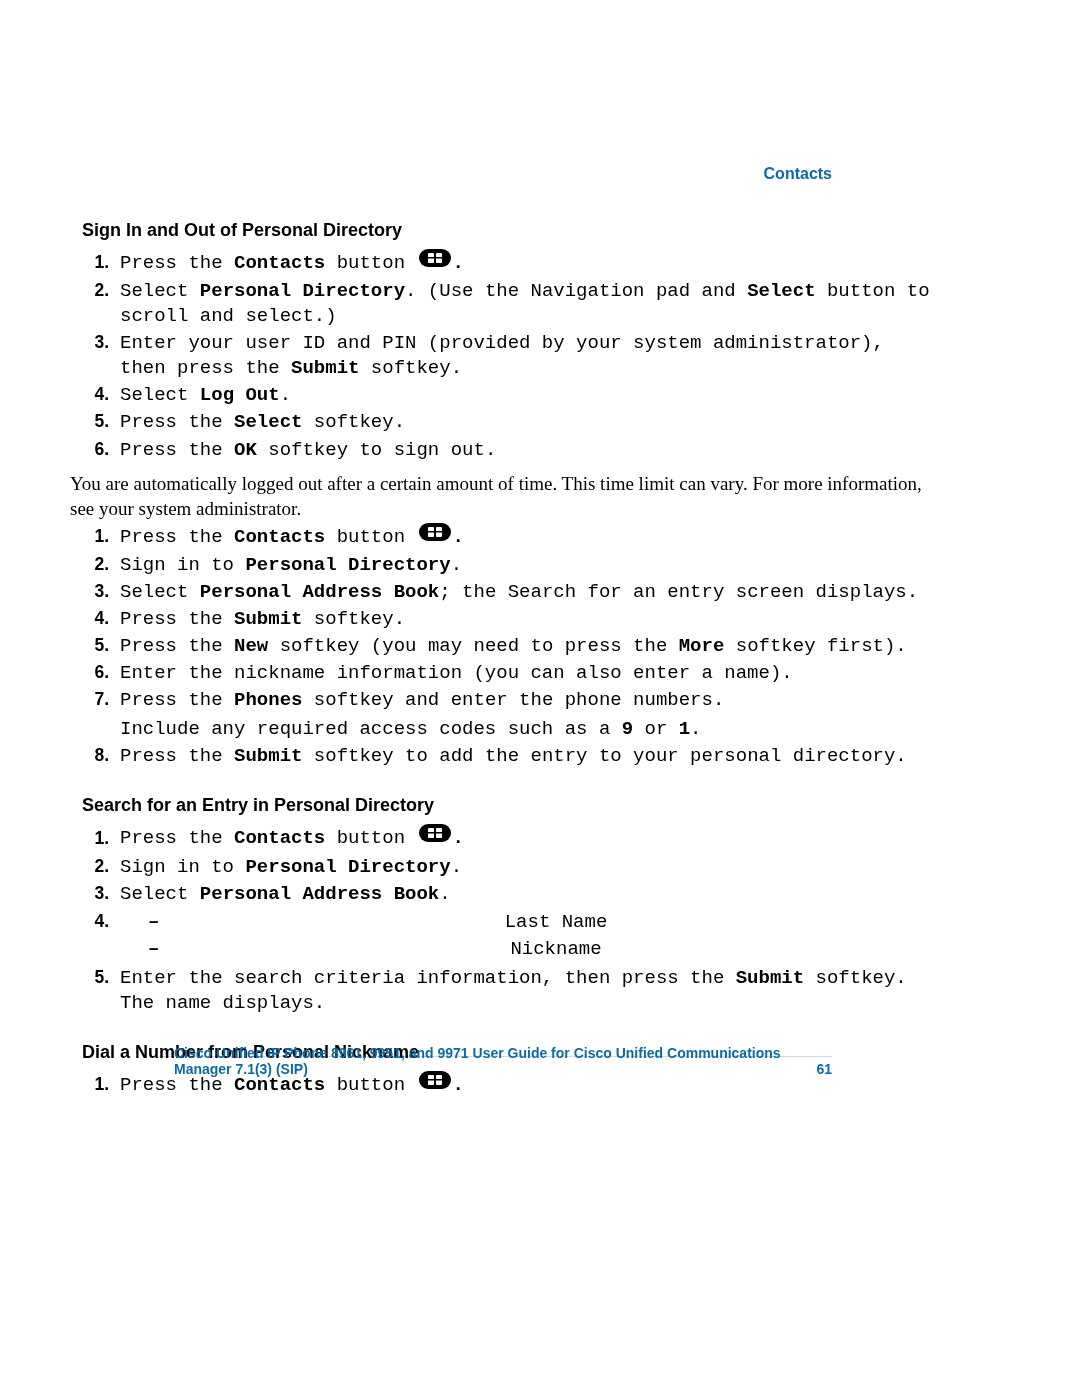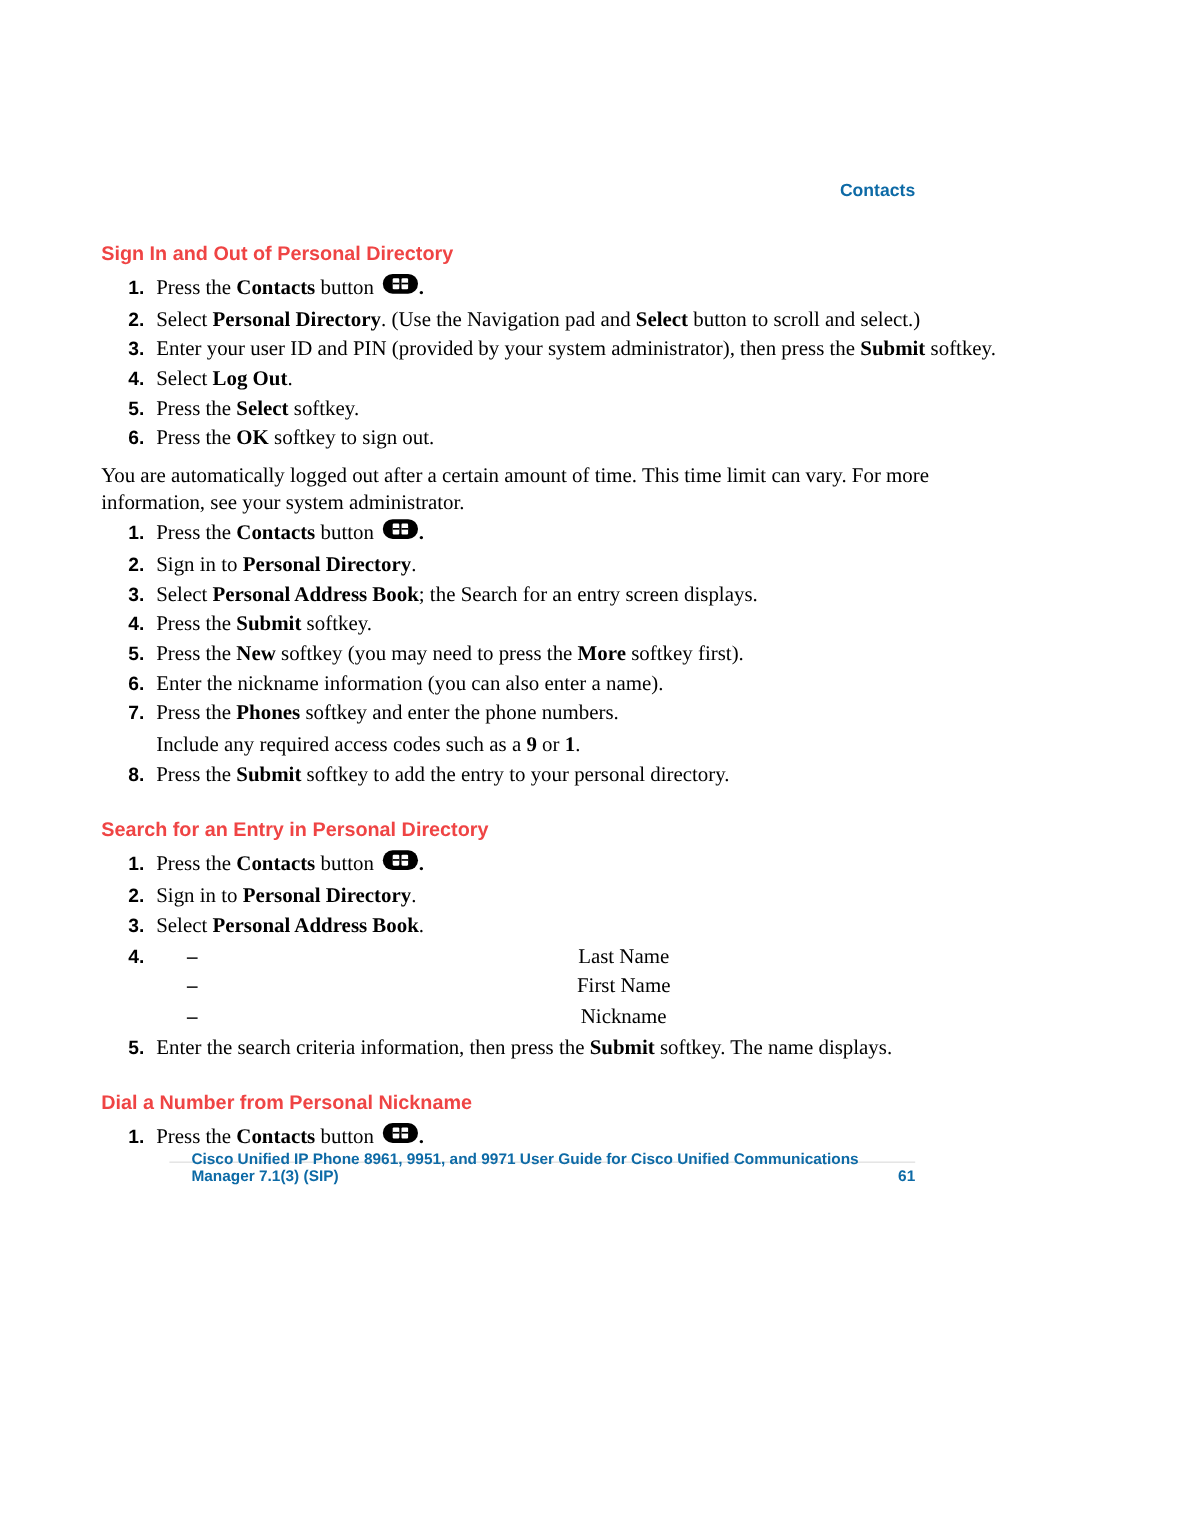--- a/index.html
+++ b/index.html
@@ -7,46 +7,47 @@
     padding: 0;
     background: #fff;
     font-family: "Times New Roman", Times, serif;
     color: #000;
   }
   .page {
     width: 1080px;
     height: 1397px;
     position: relative;
     box-sizing: border-box;
-    padding: 165px 140px 0 92px;
+    padding: 165px 140px 0 70px;
   }
   .header-right {
     position: absolute;
     top: 165px;
     right: 248px;
     font-family: Arial, Helvetica, sans-serif;
     font-weight: bold;
     font-size: 16px;
     color: #0d6aa6;
   }
   .content {
     margin-top: 55px;
   }
   .section-heading {
     font-family: Arial, Helvetica, sans-serif;
     font-weight: bold;
     font-size: 18px;
-    color: #ef4444;
-    margin: 26px 0 8px 0;
+    color: #000000;
+    margin: 26px 0 8px 12px;
   }
   ol.steps {
     margin: 0 0 8px 0;
     padding: 0 0 0 44px;
     font-size: 19px;
     line-height: 1.32;
+    font-family: Liberation Mono, monospace;
   }
   ol.steps > li {
     margin: 2px 0;
     padding-left: 6px;
   }
   ol.steps > li::marker {
     font-family: Arial, Helvetica, sans-serif;
     font-weight: bold;
     font-size: 17.5px;
   }
@@ -154,21 +155,20 @@
               <rect x="1" y="1" width="32" height="18" rx="9" ry="9" fill="#000"></rect>
               <rect x="10" y="5" width="6" height="10" rx="1" fill="#fff"></rect>
               <rect x="18" y="5" width="6" height="10" rx="1" fill="#fff"></rect>
               <rect x="10" y="9" width="6" height="1.5" fill="#000"></rect>
               <rect x="18" y="9" width="6" height="1.5" fill="#000"></rect>
             </svg></span><b>.</b></li>
         <li><span>Sign in to </span><b>Personal Directory</b><span>.</span></li>
         <li><span>Select </span><b>Personal Address Book</b><span>.</span></li>
         <li><ul class="bullets">
             <li>Last Name</li>
-            <li>First Name</li>
             <li>Nickname</li>
           </ul></li>
         <li><span>Enter the search criteria information, then press the </span><b>Submit</b><span> softkey. The name displays.</span></li>
       </ol>
       <div class="section-heading">Dial a Number from Personal Nickname</div>
       <ol class="steps">
         <li><span>Press the </span><b>Contacts</b><span> button </span><span class="contacts-icon"><svg width="34" height="20" viewBox="0 0 34 20">
               <rect x="1" y="1" width="32" height="18" rx="9" ry="9" fill="#000"></rect>
               <rect x="10" y="5" width="6" height="10" rx="1" fill="#fff"></rect>
               <rect x="18" y="5" width="6" height="10" rx="1" fill="#fff"></rect>

